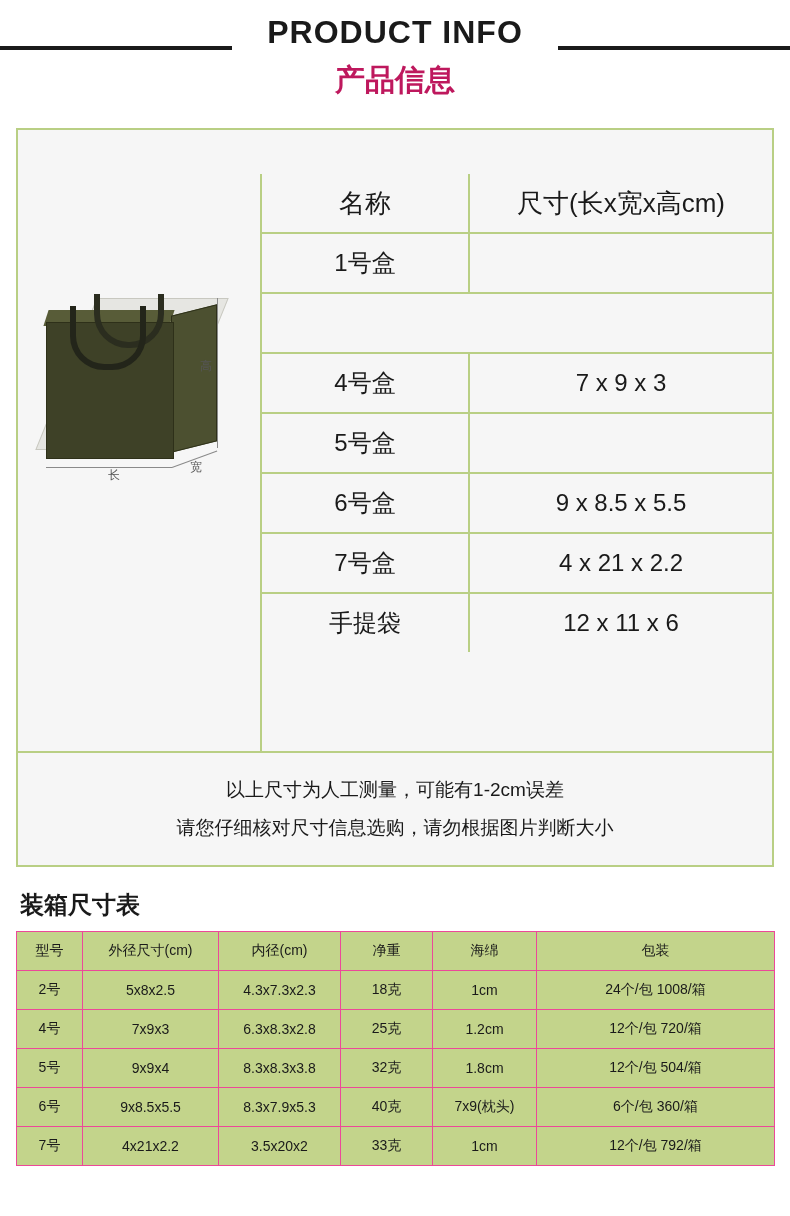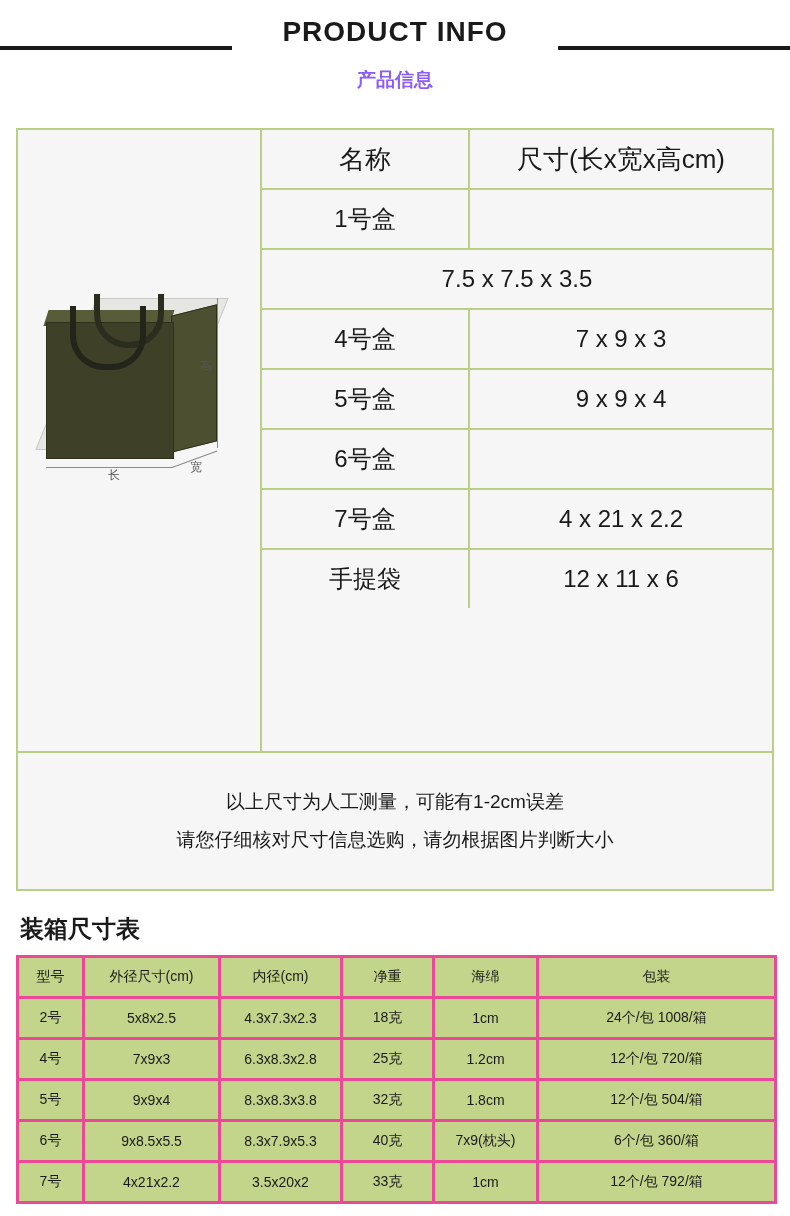--- a/index.html
+++ b/index.html
@@ -15,43 +15,43 @@
     overflow: hidden;
   }
 
   
   .header {
     position: relative;
     padding-top: 10px;
     text-align: center;
   }
   .header-title-en {
-    font-size: 28px;
+    font-size: 32px;
     font-weight: bold;
     letter-spacing: 1px;
     color: #1a1a1a;
     line-height: 44px;
   }
   .header-rules {
     position: relative;
     height: 0;
   }
   .rule {
     position: absolute;
     top: -8px;
     height: 4px;
     background: #1a1a1a;
     width: 232px;
   }
   .rule.left { left: 0; }
   .rule.right { right: 0; }
   .header-title-cn {
-    font-size: 19px;
+    font-size: 30px;
     font-weight: bold;
-    color: #8b5cf6;
+    color: #be185d;
     line-height: 40px;
     margin-top: 6px;
   }
 
   
   .size-panel {
     margin: 28px 16px 0 16px;
     border: 2px solid #b9cf84;
     background: #f6f6f6;
     box-sizing: border-box;
@@ -157,20 +157,21 @@
     transform: rotate(-20deg);
     transform-origin: left center;
   }
 
   
   .size-table {
     flex: 1;
     display: flex;
     flex-direction: column;
     border-left: 2px solid #b9cf84;
+    margin-top: 44px;
   }
   .size-row {
     display: flex;
     height: 58px;
     border-bottom: 2px solid #b9cf84;
   }
   .size-row:last-of-type { border-bottom: none; }
   .size-cell {
     display: flex;
     align-items: center;
@@ -180,21 +181,21 @@
   }
   .size-cell.name {
     width: 206px;
     flex: none;
     border-right: 2px solid #b9cf84;
   }
   .size-cell.value { flex: 1; }
   .size-row.head .size-cell { font-size: 26px; }
 
   .notes {
-    height: 136px;
+    height: 112px;
     display: flex;
     flex-direction: column;
     align-items: center;
     justify-content: center;
     gap: 12px;
     border-top: 2px solid #b9cf84;
   }
   .note-line {
     font-size: 19px;
     color: #1a1a1a;
@@ -209,21 +210,21 @@
     font-family: Liberation Serif, serif;
   }
   .pack-table {
     margin: 0 16px;
     border-collapse: collapse;
     width: 758px;
     background: #c3d48b;
     table-layout: fixed;
   }
   .pack-table th, .pack-table td {
-    border: 3px solid #ec4899;
+    border: 1px solid #ec4899;
     text-align: center;
     font-size: 14px;
     color: #1a1a1a;
     height: 38px;
     padding: 0 2px;
     font-weight: normal;
   }
   .pack-table th { font-weight: normal; }
   .col-model { width: 66px; }
   .col-outer { width: 136px; }
@@ -269,32 +270,31 @@
   <div class="size-table">
     <div class="size-row head">
       <div class="size-cell name">名称</div>
       <div class="size-cell value">尺寸(长x宽x高cm)</div>
     </div>
 
     <div class="size-row">
       <div class="size-cell name">1号盒</div>
     </div>
     <div class="size-row">
-      <div class="size-cell value">7.5 x 7.5 x 3.5</div>
     </div>
     <div class="size-row">
       <div class="size-cell name">4号盒</div>
       <div class="size-cell value">7 x 9 x 3</div>
     </div>
     <div class="size-row">
       <div class="size-cell name">5号盒</div>
-      <div class="size-cell value">9 x 9 x 4</div>
     </div>
     <div class="size-row">
       <div class="size-cell name">6号盒</div>
+      <div class="size-cell value">9 x 8.5 x 5.5</div>
     </div>
     <div class="size-row">
       <div class="size-cell name">7号盒</div>
       <div class="size-cell value">4 x 21 x 2.2</div>
     </div>
     <div class="size-row">
       <div class="size-cell name">手提袋</div>
       <div class="size-cell value">12 x 11 x 6</div>
     </div>
   </div>

